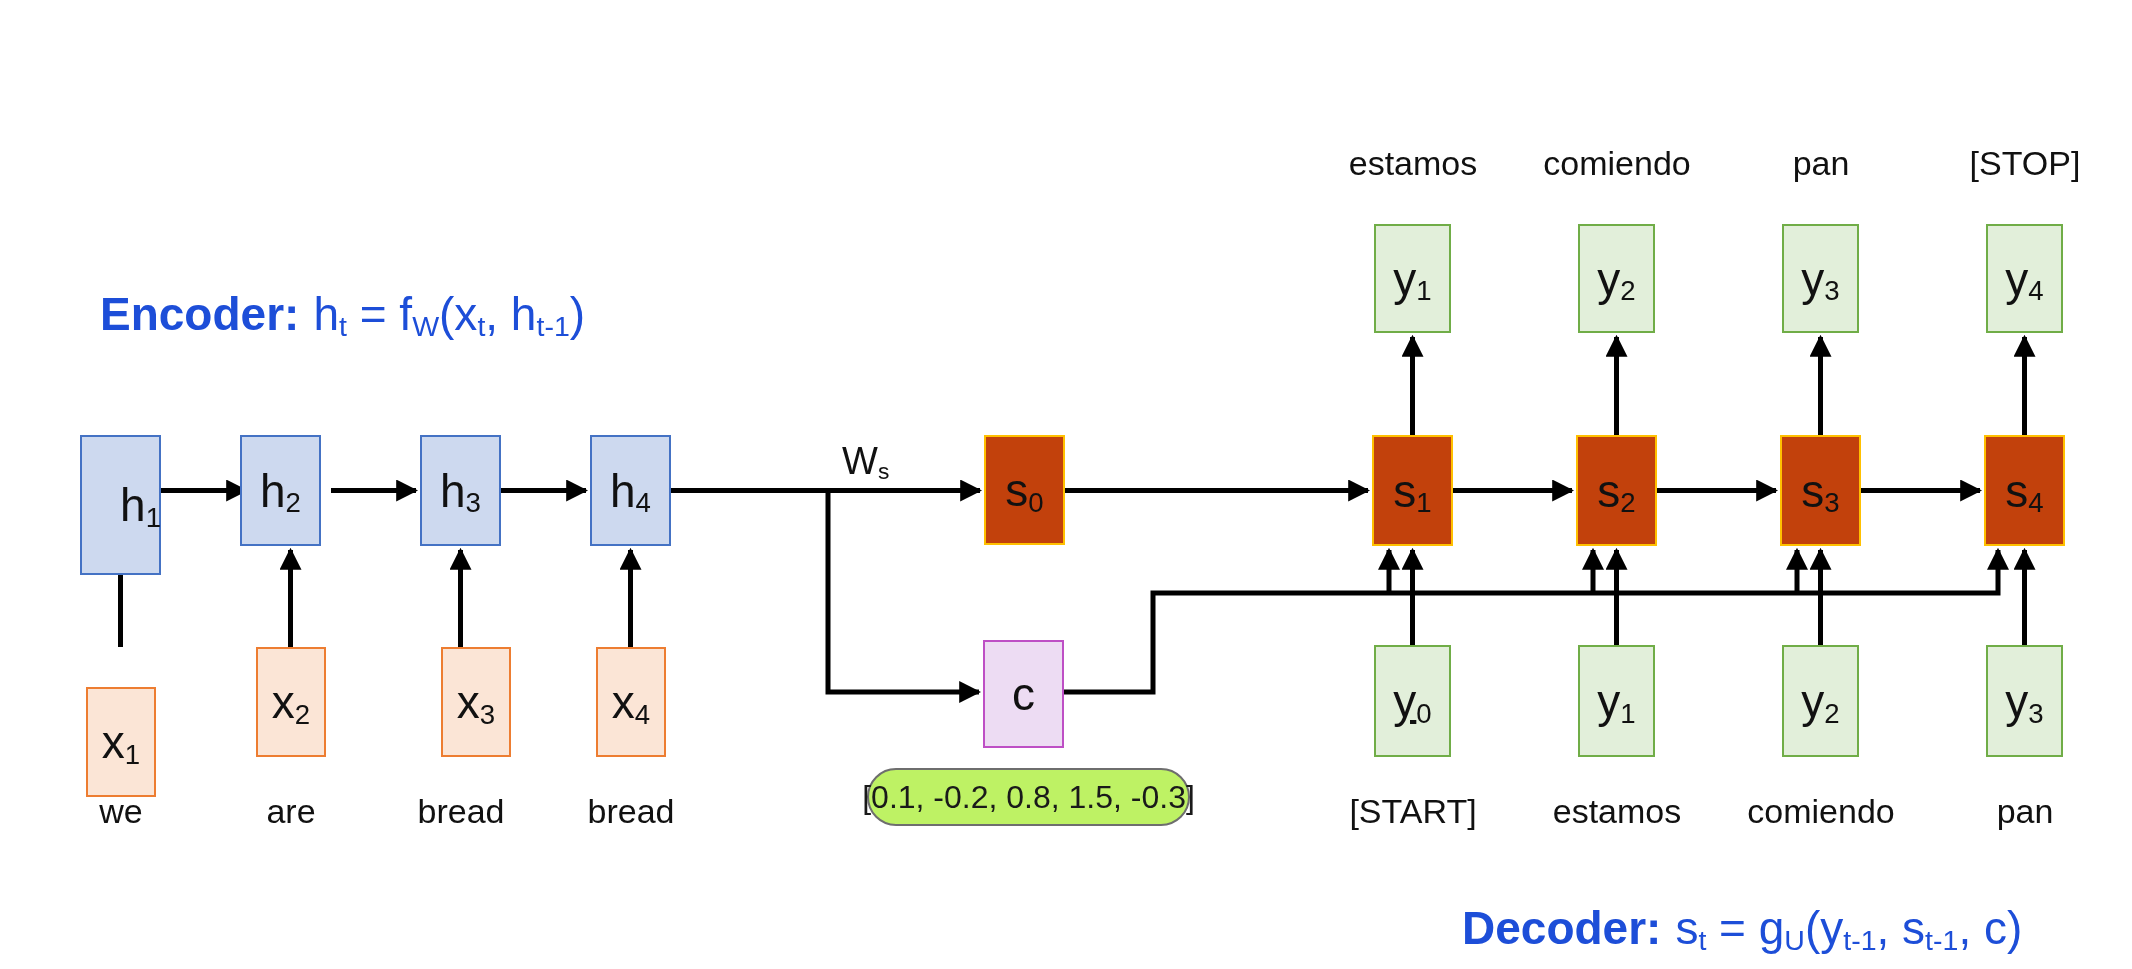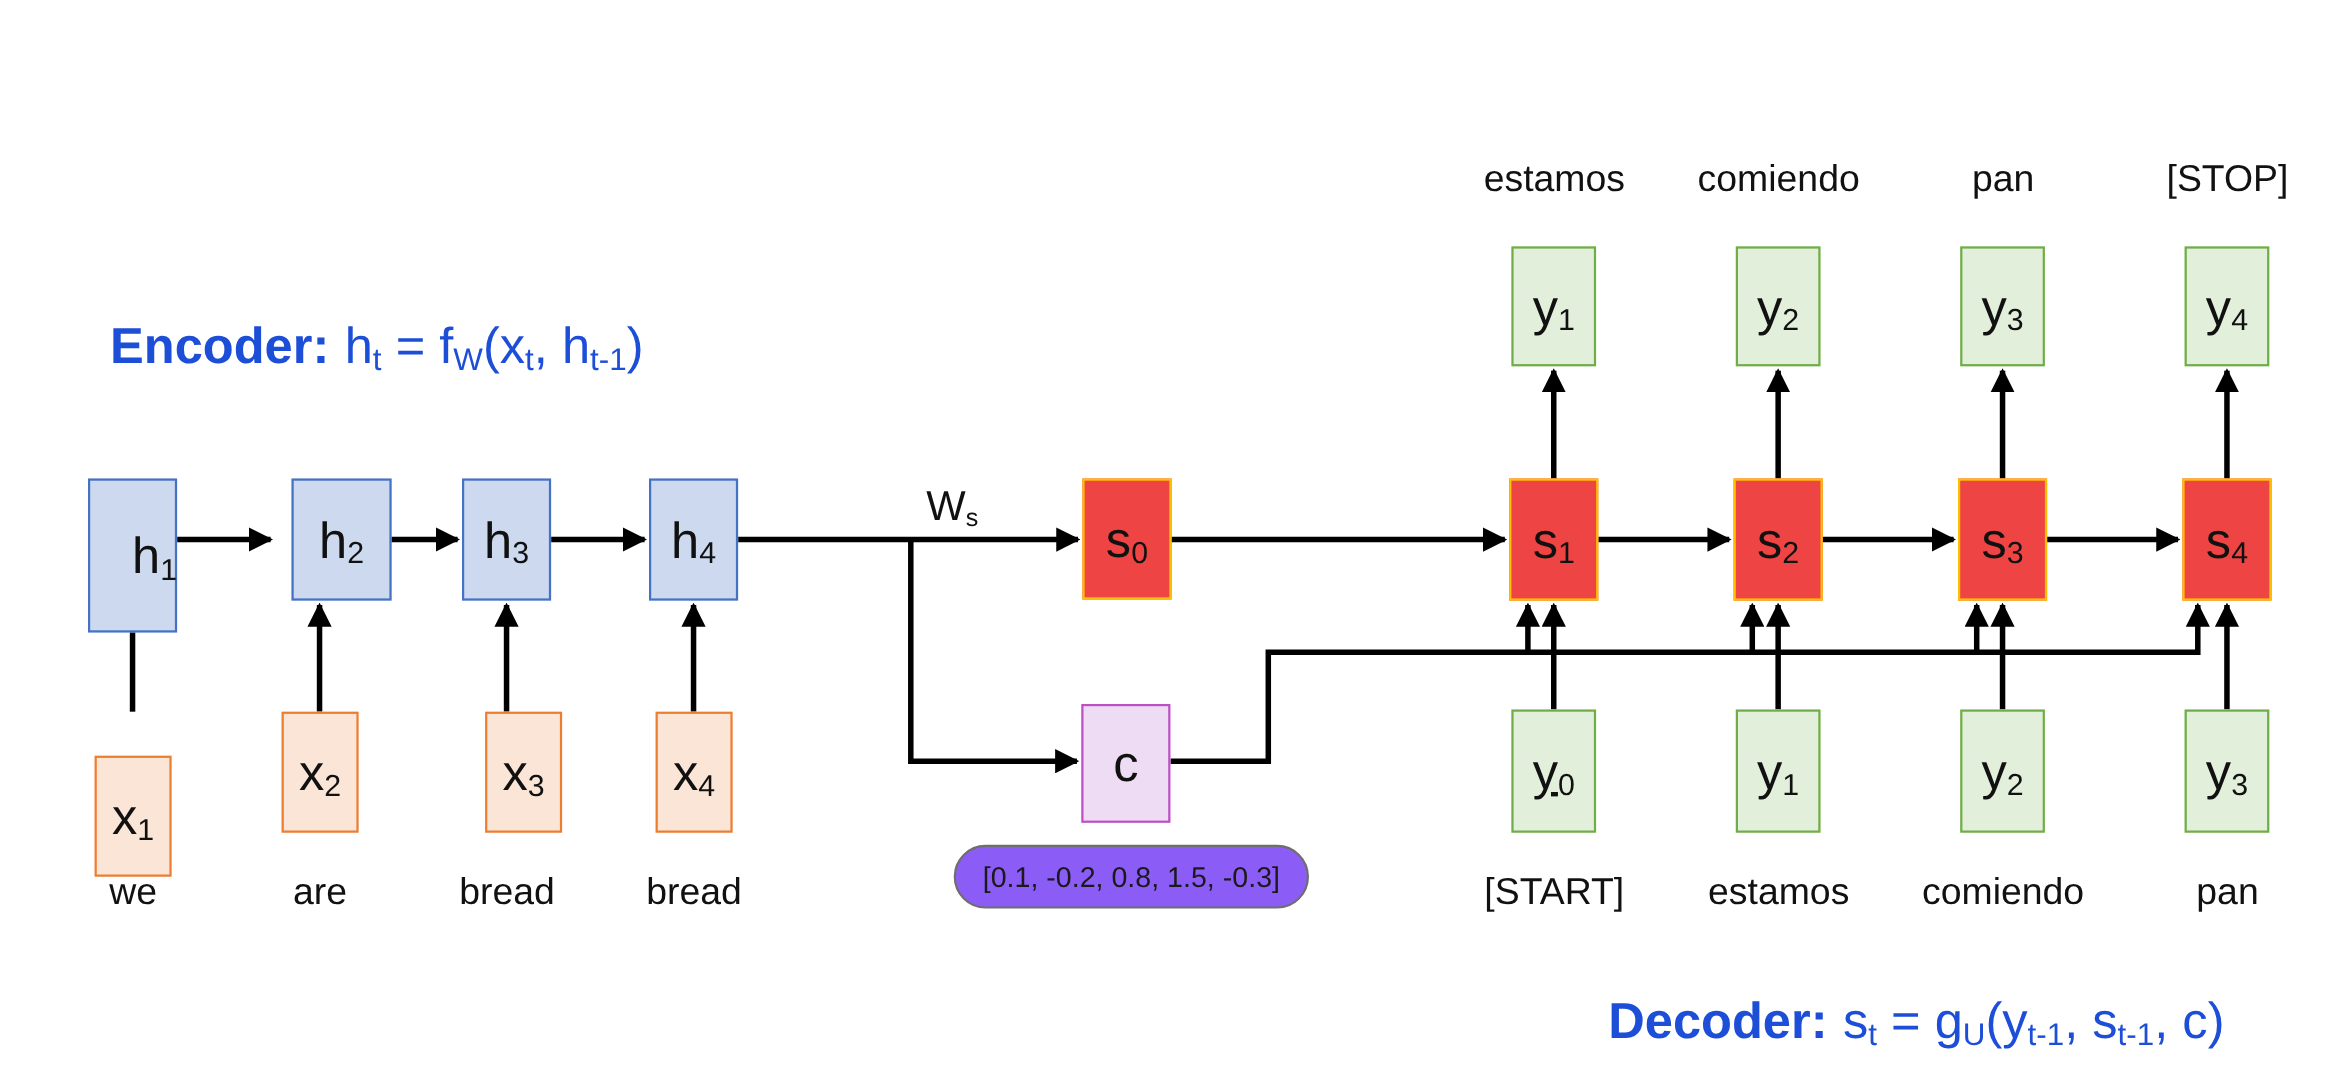--- a/index.html
+++ b/index.html
@@ -16,42 +16,42 @@
     position:absolute;z-index:1;
     display:flex;align-items:center;justify-content:center;
     font-size:46px;line-height:1;color:#111;
     box-sizing:border-box;border:2.5px solid #000;
     background:#fff;
   }
   .node .lbl{white-space:nowrap;}
   .sub{font-size:0.6em;position:relative;top:0.2em;}
   .blue  {background:#cdd9ef;border-color:#4472c4;}
   .orange{background:#fbe5d6;border-color:#ed7d31;}
-  .yellow{background:#ef4444;border-color:#ffc000;}
+  .yellow{background:#c2410c;border-color:#ffc000;}
   .green {background:#e2efda;border-color:#70ad47;}
   .purple{background:#eddcf3;border-color:#be4fc5;}
   .word{
     position:absolute;z-index:1;
     font-size:34px;text-align:center;white-space:nowrap;
   }
   .formula{
     position:absolute;z-index:1;
     font-size:46px;white-space:nowrap;color:#1d4ed8;
   }
   .formula .name{font-weight:bold;margin-right:14px;}
   .fsub{font-size:0.62em;position:relative;top:0.2em;}
   .wslabel{
     position:absolute;z-index:1;font-size:38px;white-space:nowrap;
   }
   .pill{
     position:absolute;z-index:1;
     box-sizing:border-box;
-    background:#8b5cf6;border:2.5px solid #6e6e6e;border-radius:29px;
+    background:#bef264;border:2.5px solid #6e6e6e;border-radius:29px;
     display:flex;align-items:center;justify-content:center;
-    font-size:26px;color:#1a1a1a;white-space:nowrap;
+    font-size:32px;color:#1a1a1a;white-space:nowrap;
   }
 </style>
 </head>
 <body>
 
 <div id="canvas">
 
   <svg class="wires" width="2132" height="969" viewBox="0 0 2132 969">
     <defs>
       <marker id="ah" viewBox="0 0 10 10" refX="9" refY="5" markerWidth="4.4" markerHeight="4.4" orient="auto-start-reverse">
@@ -96,21 +96,21 @@
     </g>
   </svg>
 
   <div class="formula" style="left:100px;top:287px;">
     <span class="name">Encoder:</span><span>h</span><span class="fsub">t</span><span> = f</span><span class="fsub">W</span><span>(x</span><span class="fsub">t</span><span>, h</span><span class="fsub">t-1</span><span>)</span>
   </div>
 
   <div class="node blue" style="left:80px;top:435px;width:81px;height:140px;padding-left:40px;">
     <span class="lbl"><span>h</span><span class="sub">1</span></span>
   </div>
-  <div class="node blue" style="left:265px;top:435px;width:91px;height:111px;">
+  <div class="node blue" style="left:240px;top:435px;width:81px;height:111px;">
     <span class="lbl"><span>h</span><span class="sub">2</span></span>
   </div>
   <div class="node blue" style="left:420px;top:435px;width:81px;height:111px;">
     <span class="lbl"><span>h</span><span class="sub">3</span></span>
   </div>
   <div class="node blue" style="left:590px;top:435px;width:81px;height:111px;">
     <span class="lbl"><span>h</span><span class="sub">4</span></span>
   </div>
 
   <div class="node orange" style="left:86px;top:647px;width:70px;height:110px;margin-top:40px;">

